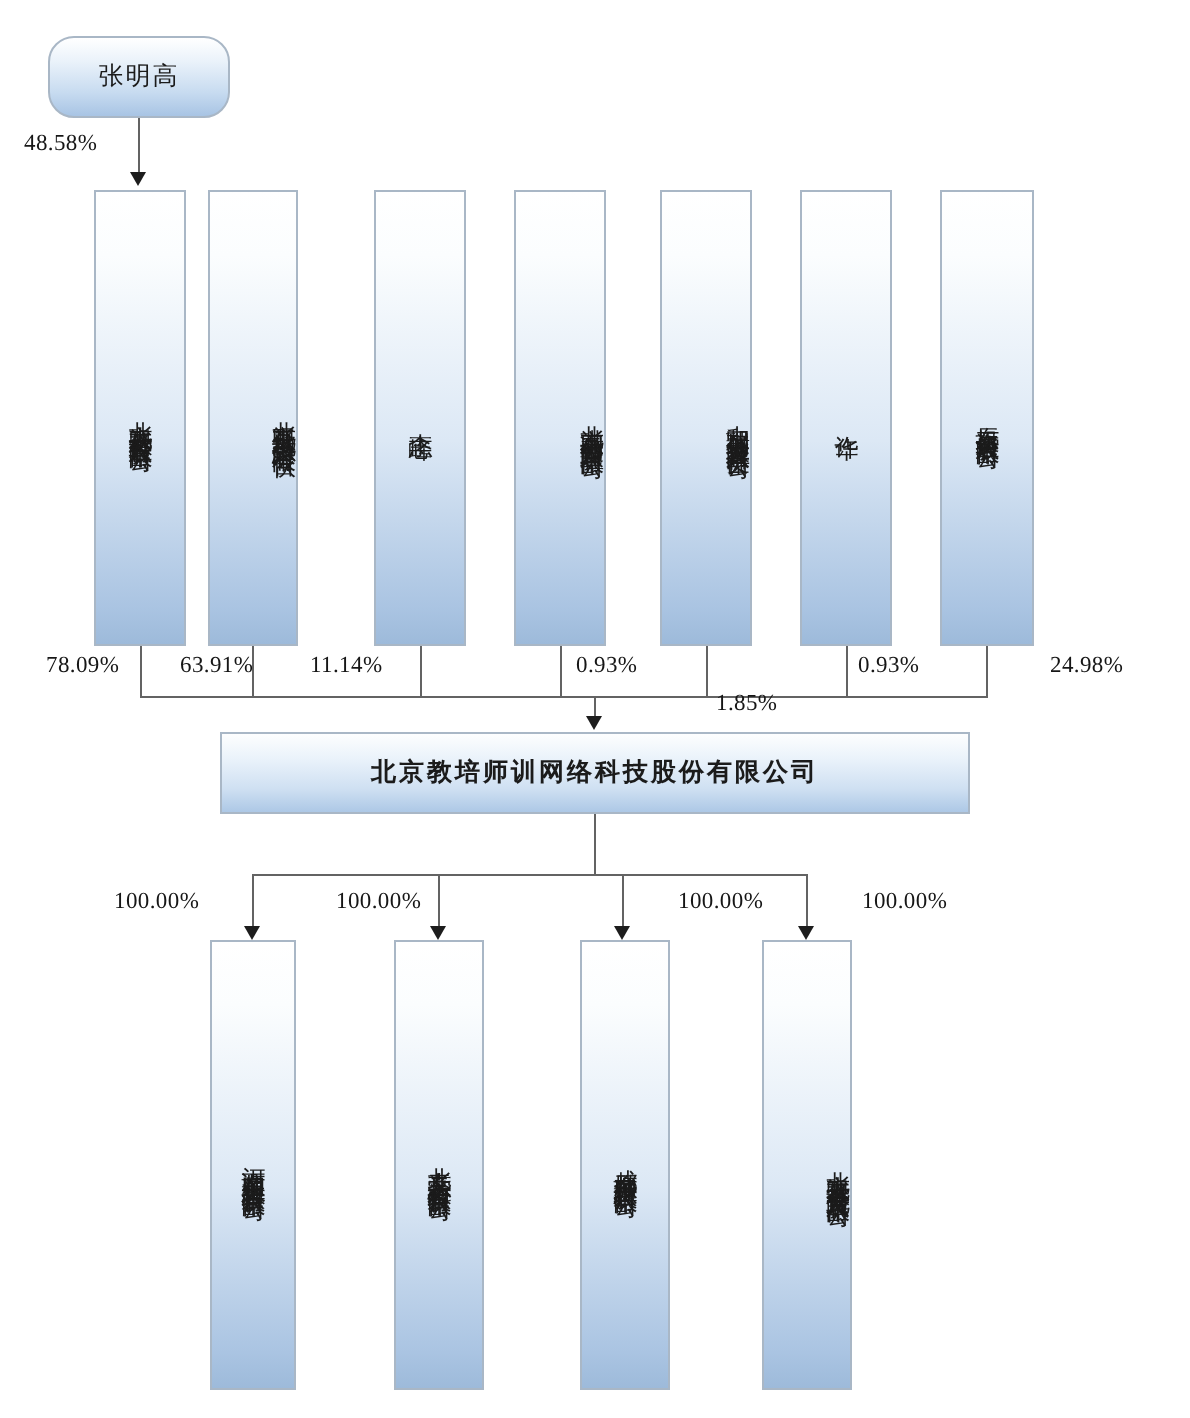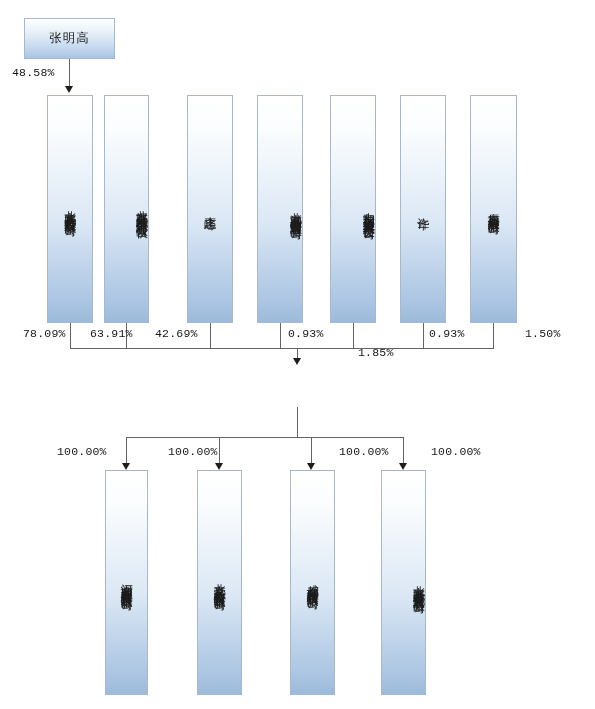--- a/index.html
+++ b/index.html
@@ -28,20 +28,21 @@
     align-items: center;
     justify-content: center;
     color: #1b1b1b;
   }
 
   
   .node-horizontal {
     font-size: 12.5px;
     letter-spacing: 1px;
     background: linear-gradient(to bottom, #ffffff 0%, #eaf2fa 30%, #c7dbf0 70%, #a8c4e4 100%);
+    border-radius: 13px;
   }
 
   
   .node-band {
     font-size: 12.5px;
     font-weight: bold;
     letter-spacing: 1.5px;
     background: linear-gradient(to bottom, #fdfefe 0%, #e8f1fa 35%, #cfe0f2 70%, #adc8e6 100%);
   }
 
@@ -82,21 +83,20 @@
     border-top: 7px solid #1d1d1d;
   }
 
   
   .pct {
     position: absolute;
     font-size: 11.5px;
     color: #161616;
     white-space: nowrap;
     letter-spacing: 0.2px;
-    font-family: Liberation Mono, monospace;
   }
 </style>
 </head>
 <body>
 
 <div id="chart-root">
 
   <div class="node node-horizontal" style="left:24px; top:18px; width:91px; height:41px;">
     <span>张明高</span>
   </div>
@@ -141,26 +141,29 @@
   <div class="line-v" style="left:423px; top:323px; height:26px;"></div>
   <div class="line-v" style="left:493px; top:323px; height:26px;"></div>
 
   <div class="line-h" style="left:70px; top:348px; width:424px;"></div>
 
   <div class="line-v" style="left:297px; top:348px; height:14px;"></div>
   <div class="arrow-down" style="left:293px; top:358px;"></div>
 
   <div class="pct" style="left:23px;  top:327px;">78.09%</div>
   <div class="pct" style="left:90px;  top:327px;">63.91%</div>
-  <div class="pct" style="left:155px; top:327px;">42.69%</div>
+  <div class="pct" style="left:155px; top:327px;">11.14%</div>
   <div class="pct" style="left:288px; top:327px;">0.93%</div>
   <div class="pct" style="left:358px; top:346px;">1.85%</div>
   <div class="pct" style="left:429px; top:327px;">0.93%</div>
-  <div class="pct" style="left:525px; top:327px;">1.50%</div>
+  <div class="pct" style="left:525px; top:327px;">24.98%</div>
 
+  <div class="node node-band" style="left:110px; top:366px; width:375px; height:41px;">
+    <span>北京教培师训网络科技股份有限公司</span>
+  </div>
 
   <div class="line-v" style="left:297px; top:407px; height:31px;"></div>
   <div class="line-h" style="left:126px; top:437px; width:277px;"></div>
 
   <div class="line-v" style="left:126px; top:437px; height:29px;"></div>
   <div class="arrow-down" style="left:122px; top:463px;"></div>
 
   <div class="line-v" style="left:219px; top:437px; height:29px;"></div>
   <div class="arrow-down" style="left:215px; top:463px;"></div>
 

